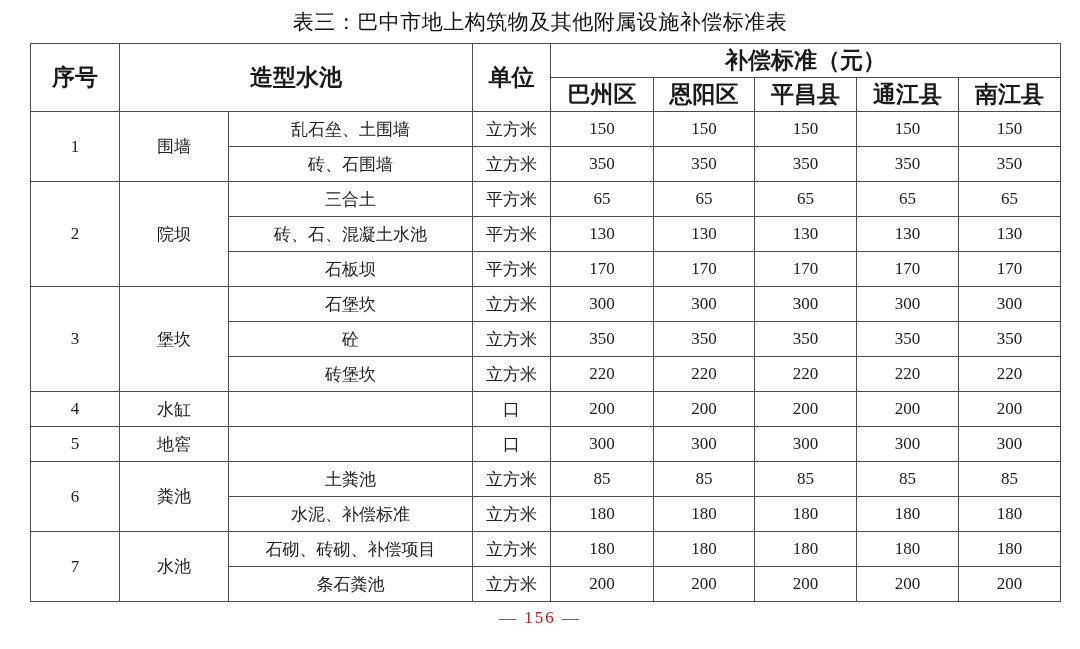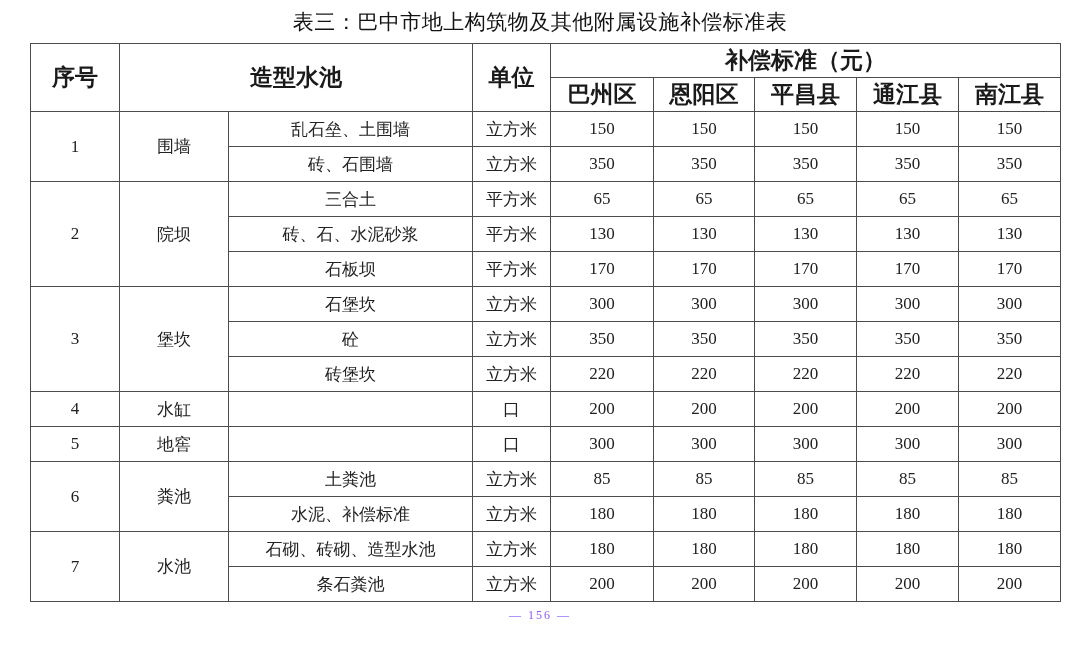--- a/index.html
+++ b/index.html
@@ -45,22 +45,22 @@
   }
   table.comp td {
     font-size: 17px;
     height: 35px;
     color: #222222;
   }
   td.num, td.val { font-family: "Liberation Serif", "DejaVu Serif", serif; }
   .footer {
     margin-top: 6px;
     text-align: center;
-    font-size: 12px;
-    color: #8b5cf6;
+    font-size: 17px;
+    color: #b91c1c;
     letter-spacing: 2px;
   }
 </style>
 </head>
 <body>
 
 <div class="page">
 
   <div class="title">表三：巴中市地上构筑物及其他附属设施补偿标准表</div>
 
@@ -119,21 +119,21 @@
         <td rowspan="3">院坝</td>
         <td>三合土</td>
         <td>平方米</td>
         <td class="val">65</td>
         <td class="val">65</td>
         <td class="val">65</td>
         <td class="val">65</td>
         <td class="val">65</td>
       </tr>
       <tr>
-        <td>砖、石、水泥砂浆</td>
+        <td>砖、石、混凝土水池</td>
         <td>平方米</td>
         <td class="val">130</td>
         <td class="val">130</td>
         <td class="val">130</td>
         <td class="val">130</td>
         <td class="val">130</td>
       </tr>
       <tr>
         <td>石板坝</td>
         <td>平方米</td>
@@ -215,21 +215,21 @@
         <td class="val">180</td>
         <td class="val">180</td>
         <td class="val">180</td>
         <td class="val">180</td>
         <td class="val">180</td>
       </tr>
 
       <tr>
         <td class="num" rowspan="2">7</td>
         <td rowspan="2">水池</td>
-        <td>石砌、砖砌、造型水池</td>
+        <td>石砌、砖砌、补偿项目</td>
         <td>立方米</td>
         <td class="val">180</td>
         <td class="val">180</td>
         <td class="val">180</td>
         <td class="val">180</td>
         <td class="val">180</td>
       </tr>
       <tr>
         <td>条石粪池</td>
         <td>立方米</td>

